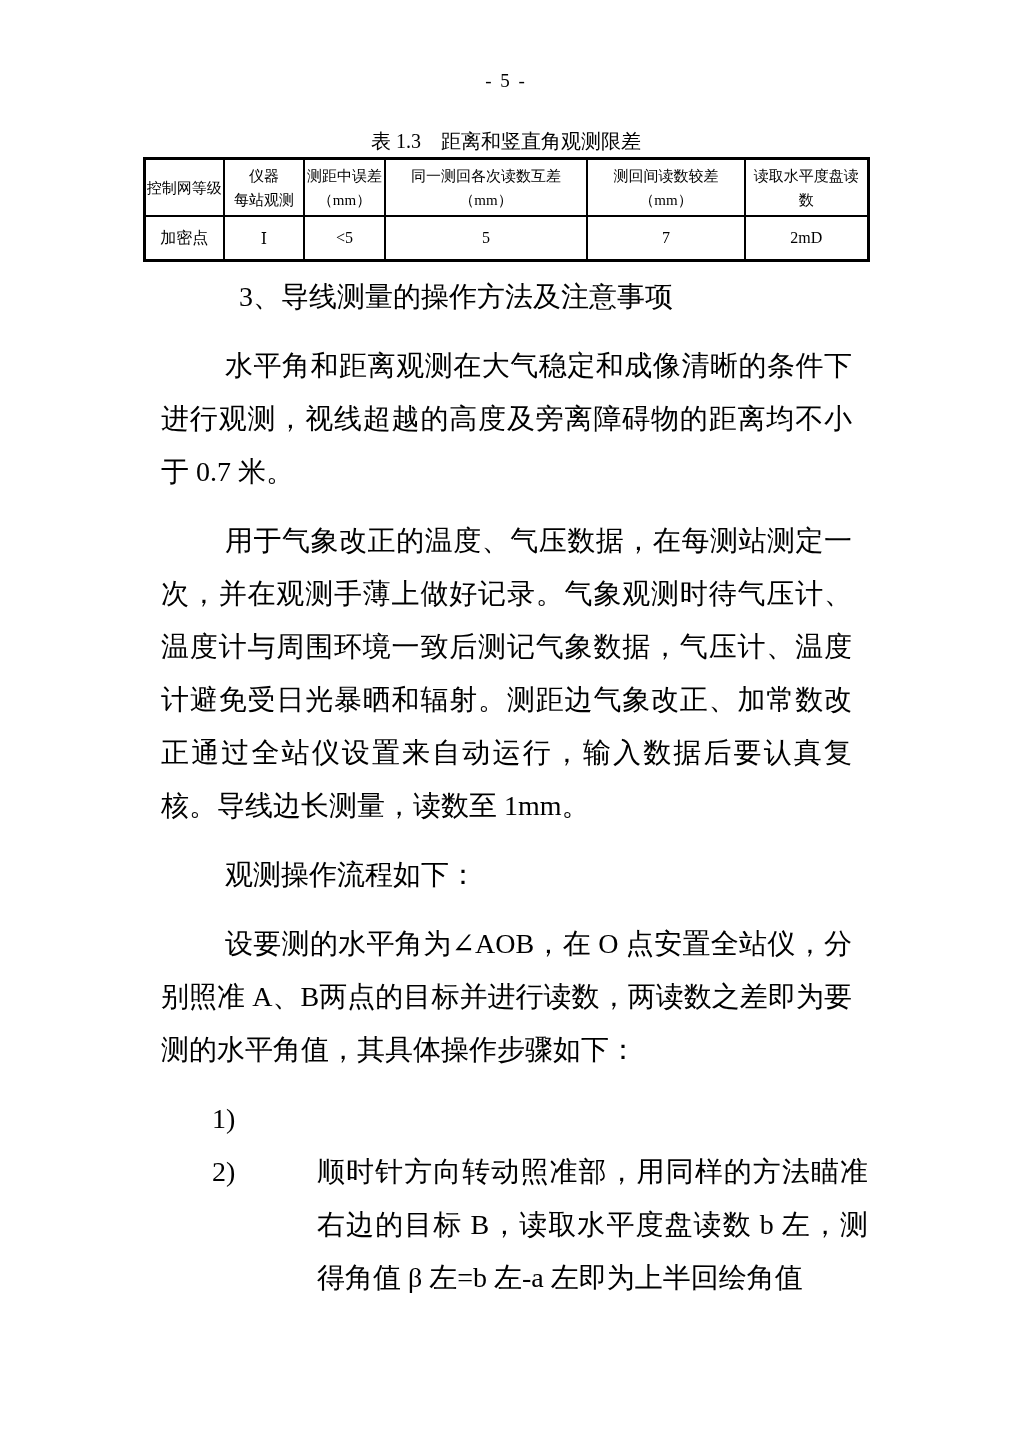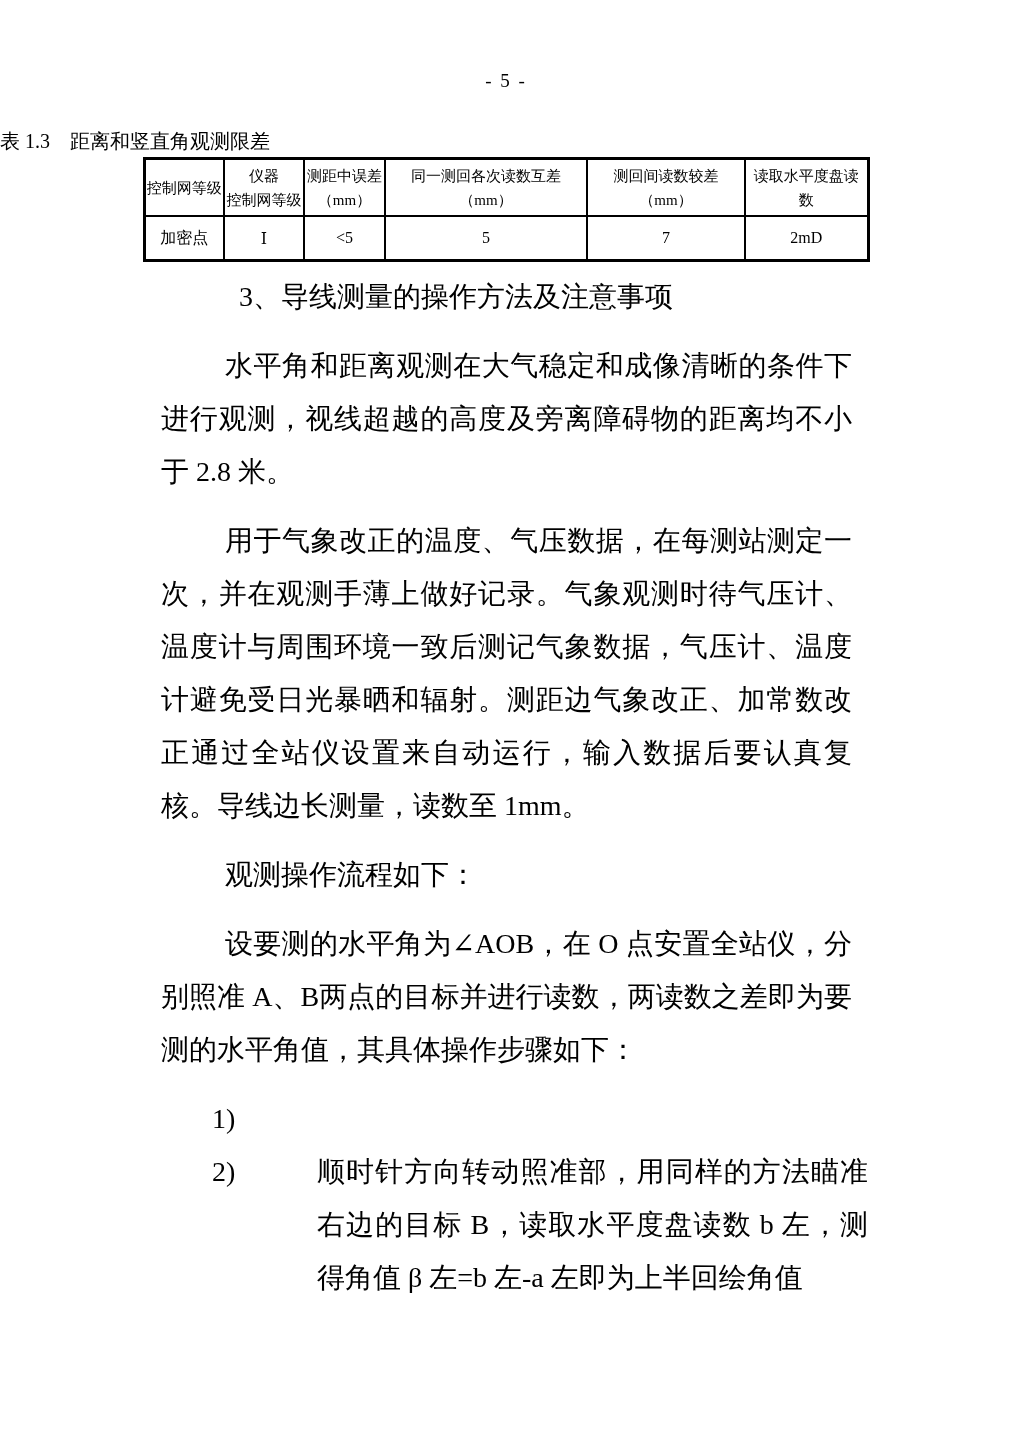--- a/index.html
+++ b/index.html
@@ -19,20 +19,21 @@
   }
   .page-number {
     padding-top: 70px;
     text-align: center;
     font-size: 19px;
     line-height: 22px;
     letter-spacing: 2px;
   }
   .table-title {
     margin: 38px 0 5px 0;
+    text-align: center;
     font-size: 20px;
     line-height: 22px;
   }
   table.limits {
     margin: 4px auto;
     width: 724px;
     border-collapse: collapse;
     table-layout: fixed;
     border: 3px solid #000;
   }
@@ -96,42 +97,42 @@
       <col style="width:80px">
       <col style="width:81px">
       <col style="width:202px">
       <col style="width:158px">
       <col style="width:123px">
     </colgroup>
     <tbody>
       <tr>
         <th>控制网等级</th>
         <th>仪器
-控制网等级</th>
+每站观测</th>
         <th>测距中误差
 （mm）</th>
         <th>同一测回各次读数互差（mm）</th>
         <th>测回间读数较差（mm）</th>
         <th>读取水平度盘读数</th>
       </tr>
       <tr>
         <td>加密点</td>
         <td class="roman-cell">Ⅰ</td>
         <td>&lt;5</td>
         <td>5</td>
         <td>7</td>
         <td>2mD</td>
       </tr>
     </tbody>
   </table>
 
   <div class="content">
     <p class="heading">3、导线测量的操作方法及注意事项</p>
 
-    <p class="para">水平角和距离观测在大气稳定和成像清晰的条件下进行观测，视线超越的高度及旁离障碍物的距离均不小于 2.8 米。</p>
+    <p class="para">水平角和距离观测在大气稳定和成像清晰的条件下进行观测，视线超越的高度及旁离障碍物的距离均不小于 0.7 米。</p>
 
     <p class="para">用于气象改正的温度、气压数据，在每测站测定一次，并在观测手薄上做好记录。气象观测时待气压计、温度计与周围环境一致后测记气象数据，气压计、温度计避免受日光暴晒和辐射。测距边气象改正、加常数改正通过全站仪设置来自动运行，输入数据后要认真复核。导线边长测量，读数至 1mm。</p>
 
 
     <p class="para">观测操作流程如下：</p>
 
     <p class="para">设要测的水平角为∠AOB，在 O 点安置全站仪，分别照准 A、B两点的目标并进行读数，两读数之差即为要测的水平角值，其具体操作步骤如下：</p>
 
     <div class="list-item">
       <span class="li-num">1)</span>

